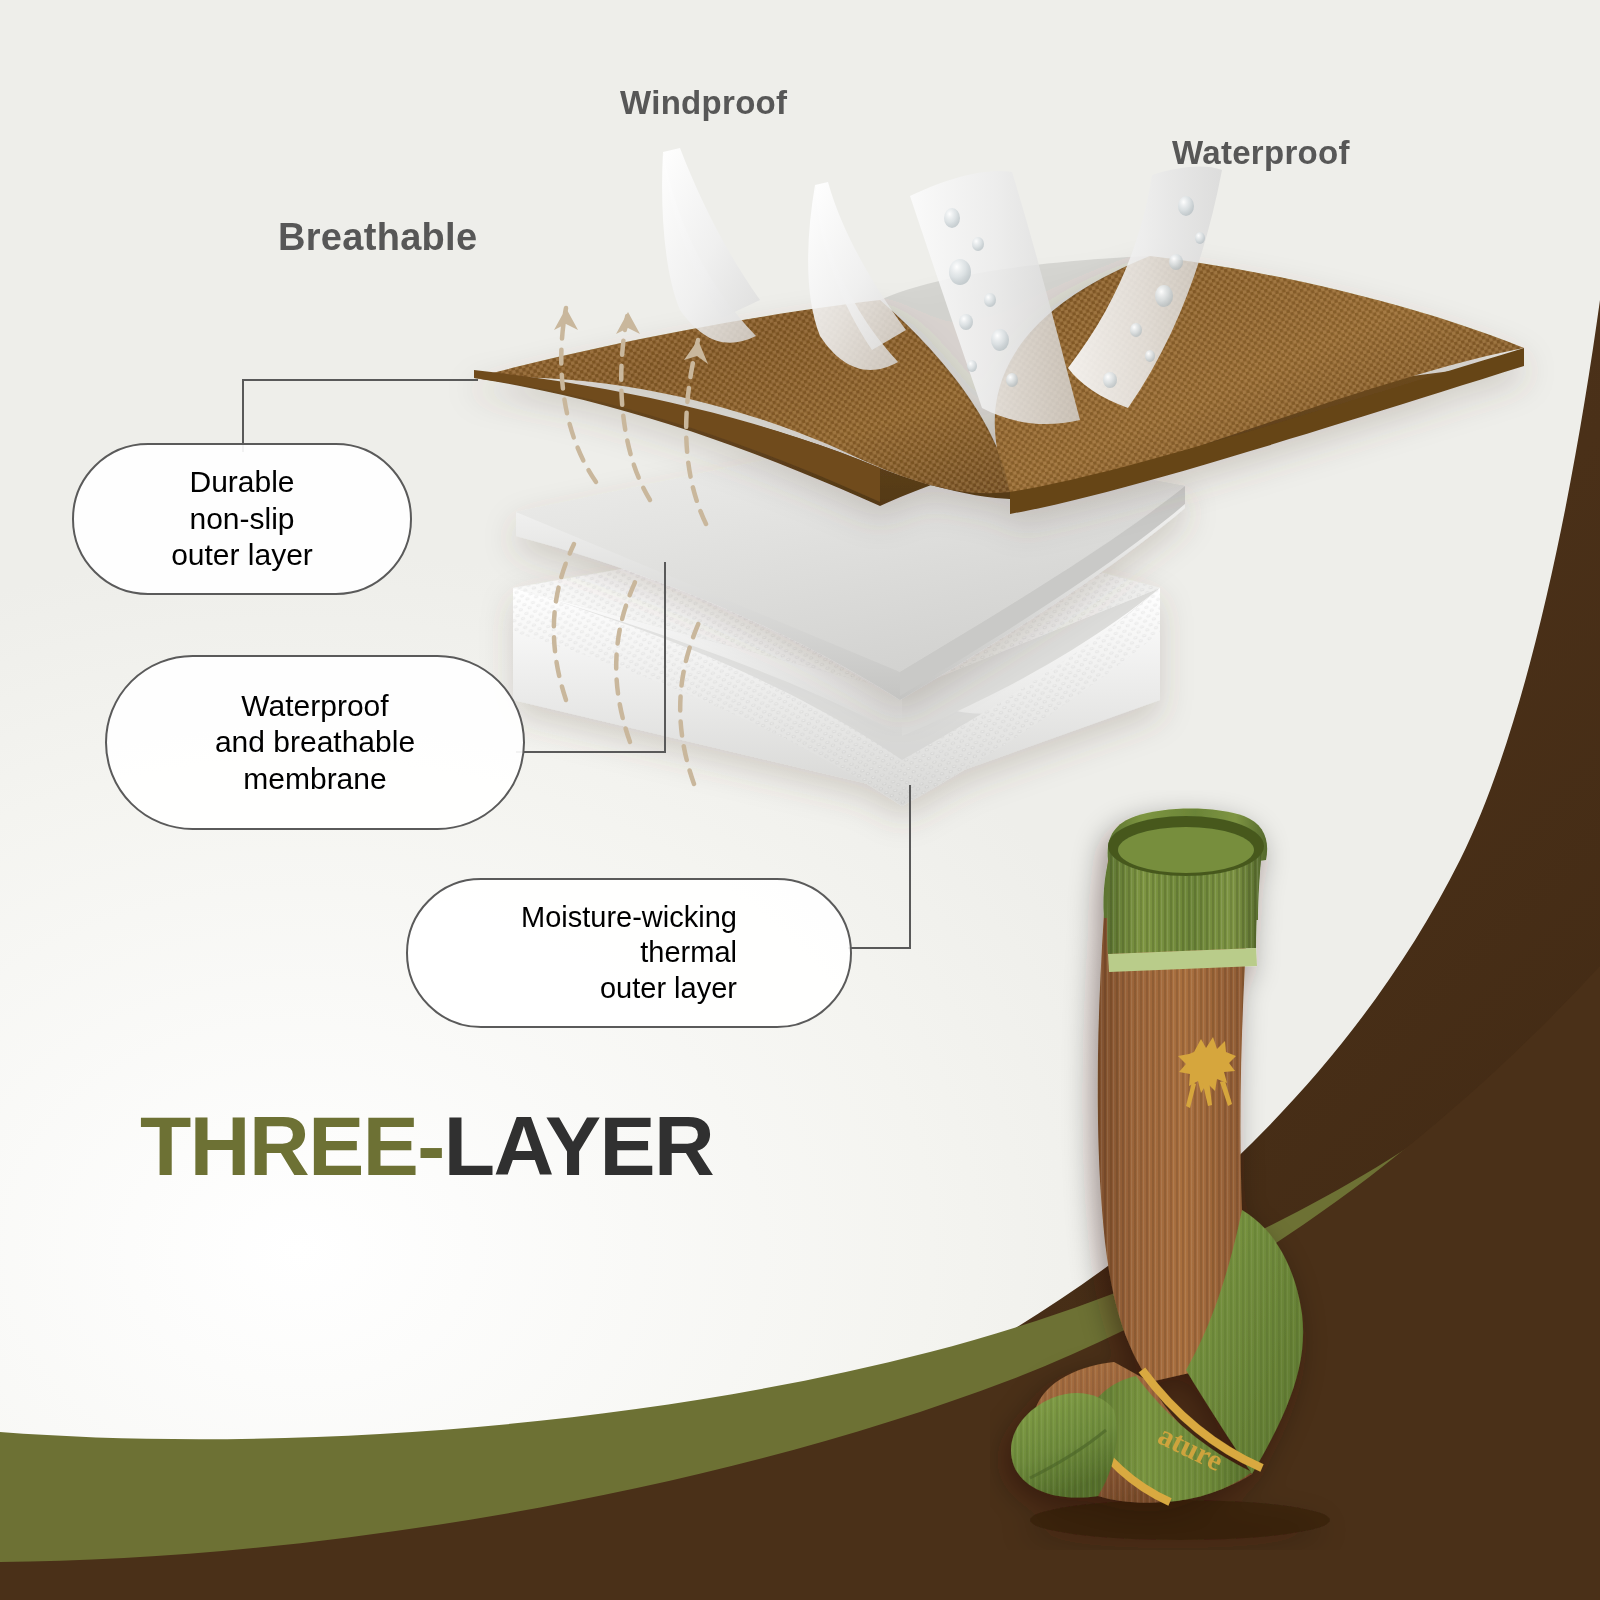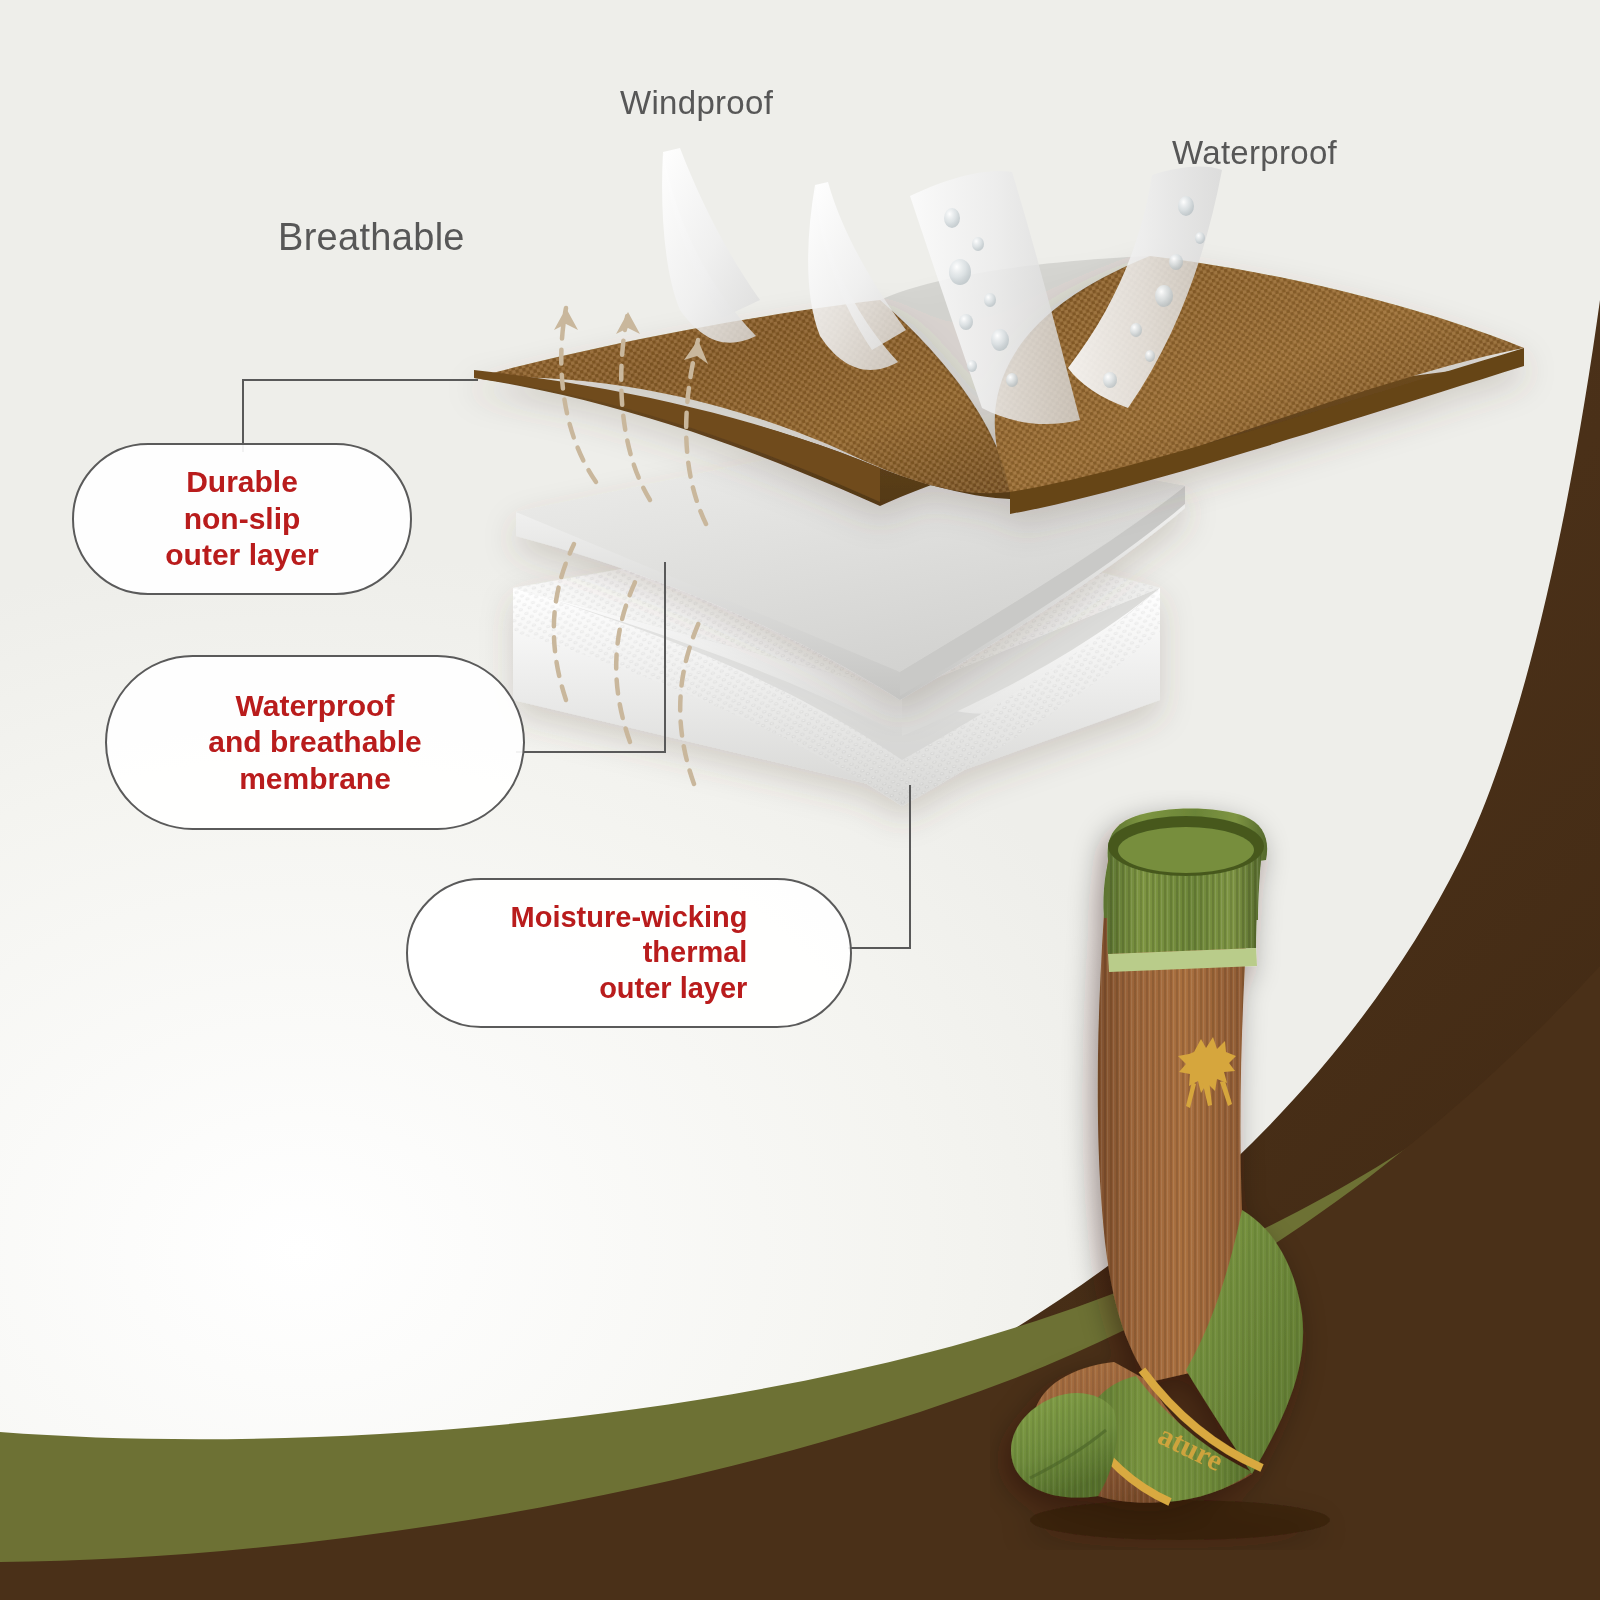--- a/index.html
+++ b/index.html
@@ -17,39 +17,39 @@
     position:absolute; inset:0;
     background:
       radial-gradient(ellipse 900px 700px at 300px 1250px, #ffffff 0%, #f4f4f0 70%, #eeeeea 100%),
       #ffffff;
   }
   .bg-svg{ position:absolute; inset:0; }
 
   
   .feat-label{
     position:absolute;
-    font-weight:normal;
+    font-weight:bold;
     color:#575757;
     letter-spacing:.3px;
     white-space:nowrap;
     text-align:center;
   }
   #lbl-breathable{ left:258px; top:216px; font-size:38px;margin-left:20px; }
   #lbl-windproof { left:620px; top:84px;  font-size:33px; }
   #lbl-waterproof{ left:1172px; top:134px; font-size:33px; }
 
   
   .pill{
     position:absolute;
     border:2.5px solid #5a5a5a;
     background:rgba(255,255,255,.92);
     display:flex; align-items:center; justify-content:center;
     text-align:center;
-    color:#b91c1c;
-    font-weight:bold;
+    color:#000000;
+    font-weight:normal;
     line-height:1.22;
     z-index:6;
   }
   #pill-1{ left:72px;  top:443px; width:340px; height:152px; border-radius:76px; font-size:30px; }
   #pill-2{ left:105px; top:655px; width:420px; height:175px; border-radius:88px; font-size:30px; }
   #pill-3{ left:406px; top:878px; width:446px; height:150px; border-radius:75px; font-size:29px;text-align:right; }
 
   
   .title-block{
     position:absolute; left:140px; top:1106px;
@@ -412,20 +412,21 @@
 
   <div class="pill" id="pill-3">
     <span>
       <span>Moisture-wicking</span><br>
       <span>thermal</span><br>
       <span>outer layer</span>
     </span>
   </div>
 
   <div class="title-block">
+    <div class="title-line"><span class="title-hl">THREE-</span><span>LAYER</span></div>
   </div>
 
   <svg id="sock" viewBox="0 0 520 760">
     <g filter="url(#sockShadow)">
 
       <ellipse cx="190" cy="730" rx="150" ry="20" fill="#2b1704" opacity=".45"></ellipse>
 
       <path d="M118,70
                C 108,190 104,320 112,420
                C 118,500 132,552 160,592

